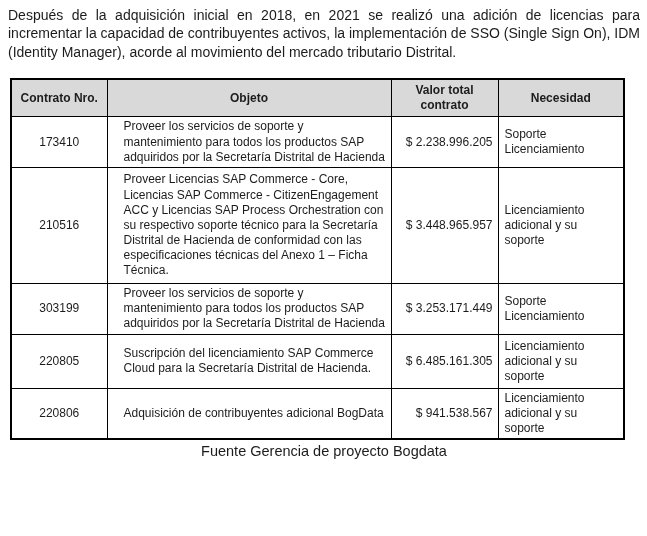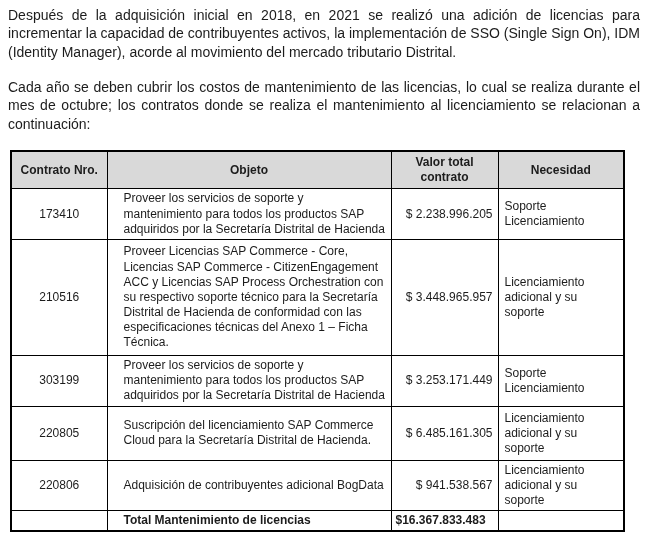--- a/index.html
+++ b/index.html
@@ -67,21 +67,20 @@
     font-size: 14.5px;
     margin-top: 3px;
   }
 </style>
 </head>
 <body>
 
 <div class="page">
 
   <p class="para">Después de la adquisición inicial en 2018, en 2021 se realizó una adición de licencias para incrementar la capacidad de contribuyentes activos, la implementación de SSO (Single Sign On), IDM (Identity Manager), acorde al movimiento del mercado tributario Distrital.</p>
-  <p class="para">Cada año se deben cubrir los costos de mantenimiento de las licencias, lo cual se realiza durante el mes de octubre; los contratos donde se realiza el mantenimiento al licenciamiento se relacionan a continuación:</p>
 
   <table class="contracts">
     <colgroup>
       <col class="c-contrato">
         <col class="c-objeto">
         <col class="c-valor">
         <col class="c-necesidad">
     </colgroup>
     <thead>
       <tr>
@@ -117,24 +116,18 @@
         <td class="cell-objeto">Suscripción del licenciamiento SAP Commerce Cloud para la Secretaría Distrital de Hacienda.</td>
         <td class="cell-valor">$ 6.485.161.305</td>
         <td class="cell-necesidad">Licenciamiento adicional y su soporte</td>
       </tr>
       <tr class="row-5">
         <td class="cell-contrato">220806</td>
         <td class="cell-objeto">Adquisición de contribuyentes adicional BogData</td>
         <td class="cell-valor">$ 941.538.567</td>
         <td class="cell-necesidad">Licenciamiento adicional y su soporte</td>
       </tr>
-      <tr class="total-row">
-        <td class="cell-contrato"></td>
-        <td class="cell-objeto">Total Mantenimiento de licencias</td>
-        <td class="total-valor">$16.367.833.483</td>
-        <td class="cell-necesidad"></td>
-      </tr>
     </tbody>
   </table>
 
   <div class="caption">Fuente Gerencia de proyecto Bogdata</div>
 
 </div>
 
 </body></html>

